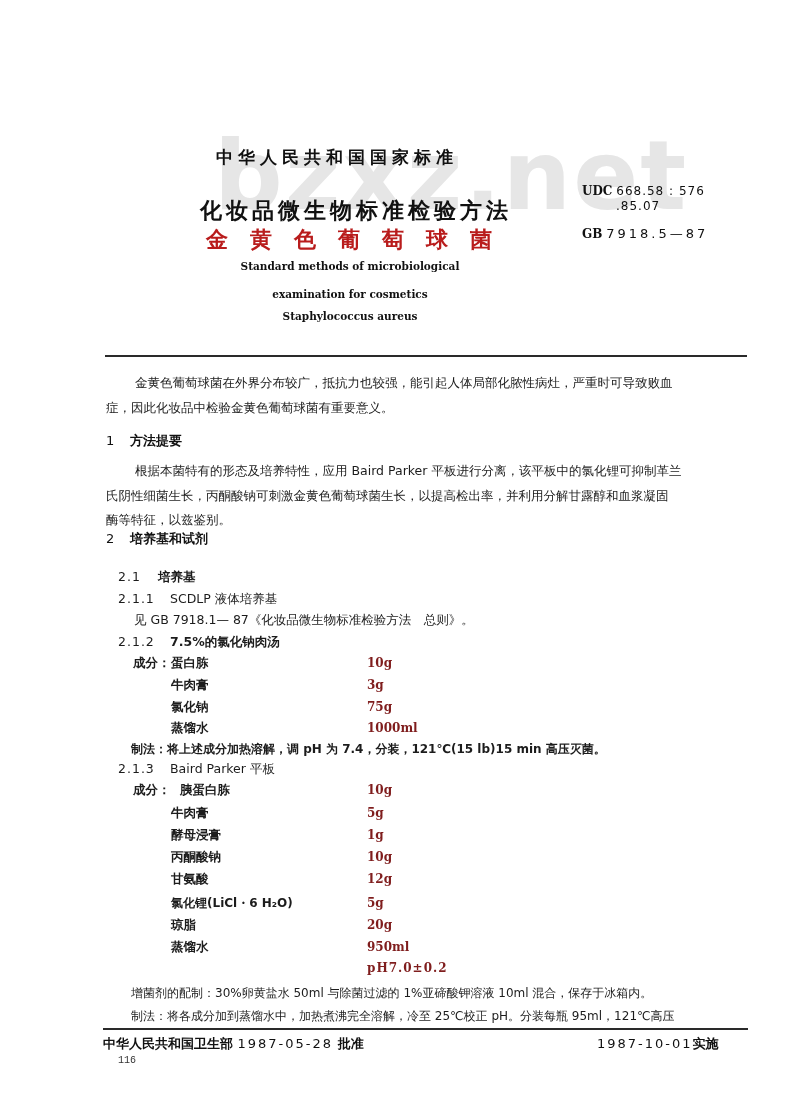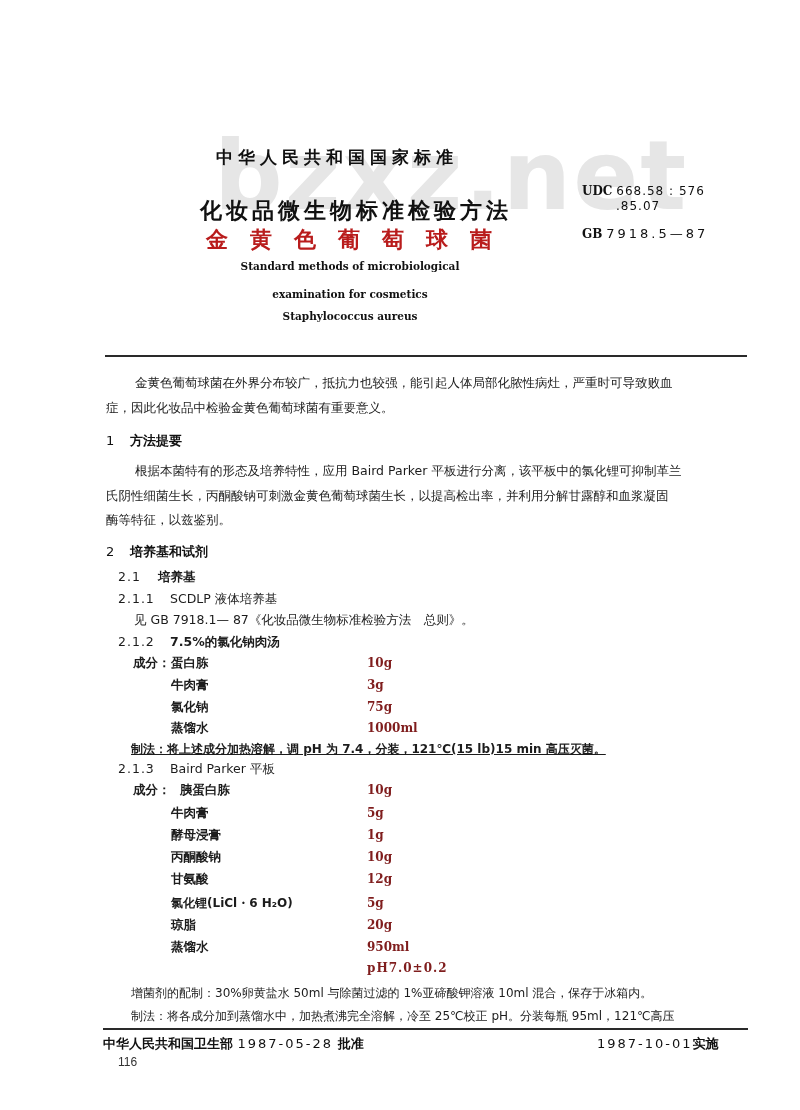--- a/index.html
+++ b/index.html
@@ -123,22 +123,22 @@
       font-weight: bold;
       font-size: 13px;
       color: #111;
     }
     .footer-left .date, .footer-right .date {
       font-weight: normal;
       letter-spacing: 2px;
     }
     .page-no {
       left: 118px; top: 1055px;
-      font-family: Liberation Sans, sans-serif;
-      font-size: 12px;
+      font-family: Liberation Mono, monospace;
+      font-size: 10px;
       color: #333;
     }
   </style>
 </head>
 <body>
 
 <div class="watermark">bzxz.net</div>
 
 <div class="abs hdr nat-std">中华人民共和国国家标准</div>
 <div class="abs hdr title-main">化妆品微生物标准检验方法</div>
@@ -163,21 +163,21 @@
 <div class="abs body-text" style="left:135px; top:375px;">金黄色葡萄球菌在外界分布较广，抵抗力也较强，能引起人体局部化脓性病灶，严重时可导致败血</div>
 <div class="abs body-text" style="left:106px; top:400px;">症，因此化妆品中检验金黄色葡萄球菌有重要意义。</div>
 
 <div class="abs bold-h" style="left:106px; top:432px;">
   <span style="font-weight:normal; display:inline-block; width:24px;">1</span><span>方法提要</span>
 </div>
 <div class="abs body-text" style="left:135px; top:463px;">根据本菌特有的形态及培养特性，应用 Baird Parker 平板进行分离，该平板中的氯化锂可抑制革兰</div>
 <div class="abs body-text" style="left:106px; top:488px;">氏阴性细菌生长，丙酮酸钠可刺激金黄色葡萄球菌生长，以提高检出率，并利用分解甘露醇和血浆凝固</div>
 <div class="abs body-text" style="left:106px; top:512px;">酶等特征，以兹鉴别。</div>
 
-<div class="abs bold-h" style="left:106px; top:543px;">
+<div class="abs bold-h" style="left:106px; top:530px;">
   <span style="font-weight:normal; display:inline-block; width:24px;">2</span><span>培养基和试剂</span>
 </div>
 
 <div class="abs sub-h" style="left:118px; top:569px;">
   <span class="no" style="width:40px;">2.1</span><span style="font-weight:bold;">培养基</span>
 </div>
 
 <div class="abs sub-h" style="left:118px; top:591px;">
   <span class="no">2.1.1</span><span>SCDLP 液体培养基</span>
 </div>
@@ -190,21 +190,21 @@
 <div class="abs ing" style="left:133px; top:655px;">成分：</div>
 <div class="abs ing" style="left:171px; top:655px;">蛋白胨</div>
 <div class="abs qty" style="left:367px; top:656px;">10g</div>
 <div class="abs ing" style="left:171px; top:677px;">牛肉膏</div>
 <div class="abs qty" style="left:367px; top:678px;">3g</div>
 <div class="abs ing" style="left:171px; top:699px;">氯化钠</div>
 <div class="abs qty" style="left:367px; top:700px;">75g</div>
 <div class="abs ing" style="left:171px; top:720px;">蒸馏水</div>
 <div class="abs qty" style="left:367px; top:721px;">1000ml</div>
 
-<div class="abs ing" style="left:131px; top:741px; font-size:12px;text-decoration:underline;">制法：将上述成分加热溶解，调 pH 为 7.4，分装，121℃(15 lb)15 min 高压灭菌。</div>
+<div class="abs ing" style="left:131px; top:741px; font-size:12px;">制法：将上述成分加热溶解，调 pH 为 7.4，分装，121℃(15 lb)15 min 高压灭菌。</div>
 
 <div class="abs sub-h" style="left:118px; top:761px;">
   <span class="no">2.1.3</span><span>Baird Parker 平板</span>
 </div>
 
 <div class="abs ing" style="left:133px; top:782px;">成分：</div>
 <div class="abs ing" style="left:180px; top:782px;">胰蛋白胨</div>
 <div class="abs qty" style="left:367px; top:783px;">10g</div>
 <div class="abs ing" style="left:171px; top:805px;">牛肉膏</div>
 <div class="abs qty" style="left:367px; top:806px;">5g</div>

